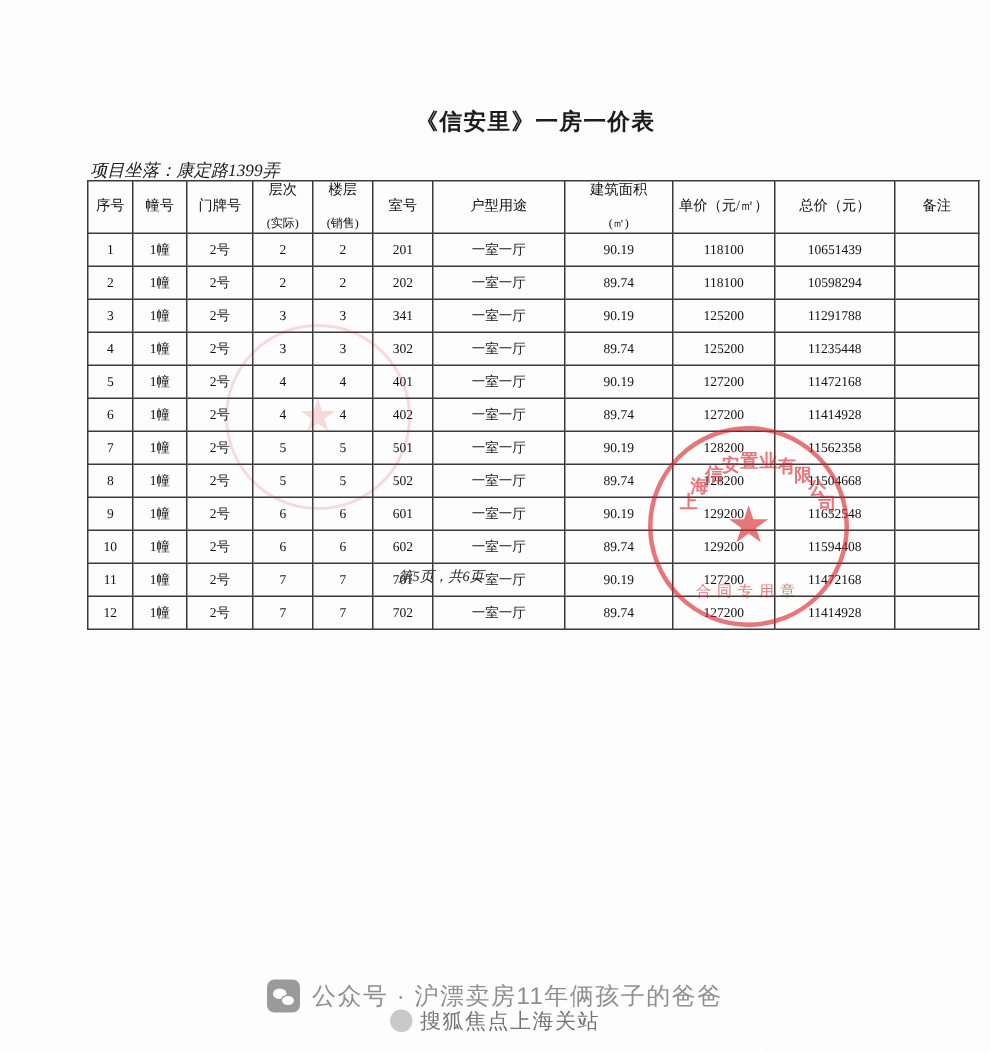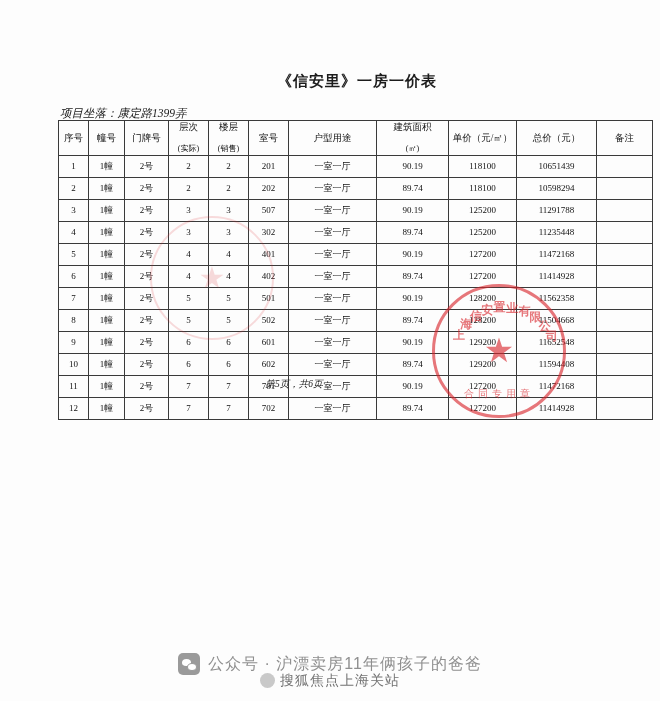--- a/index.html
+++ b/index.html
@@ -322,21 +322,21 @@
           <td>118100</td>
           <td>10598294</td>
           <td></td>
         </tr>
         <tr>
           <td>3</td>
           <td>1幢</td>
           <td>2号</td>
           <td>3</td>
           <td>3</td>
-          <td>507</td>
+          <td>341</td>
           <td>一室一厅</td>
           <td>90.19</td>
           <td>125200</td>
           <td>11291788</td>
           <td></td>
         </tr>
         <tr>
           <td>4</td>
           <td>1幢</td>
           <td>2号</td>

